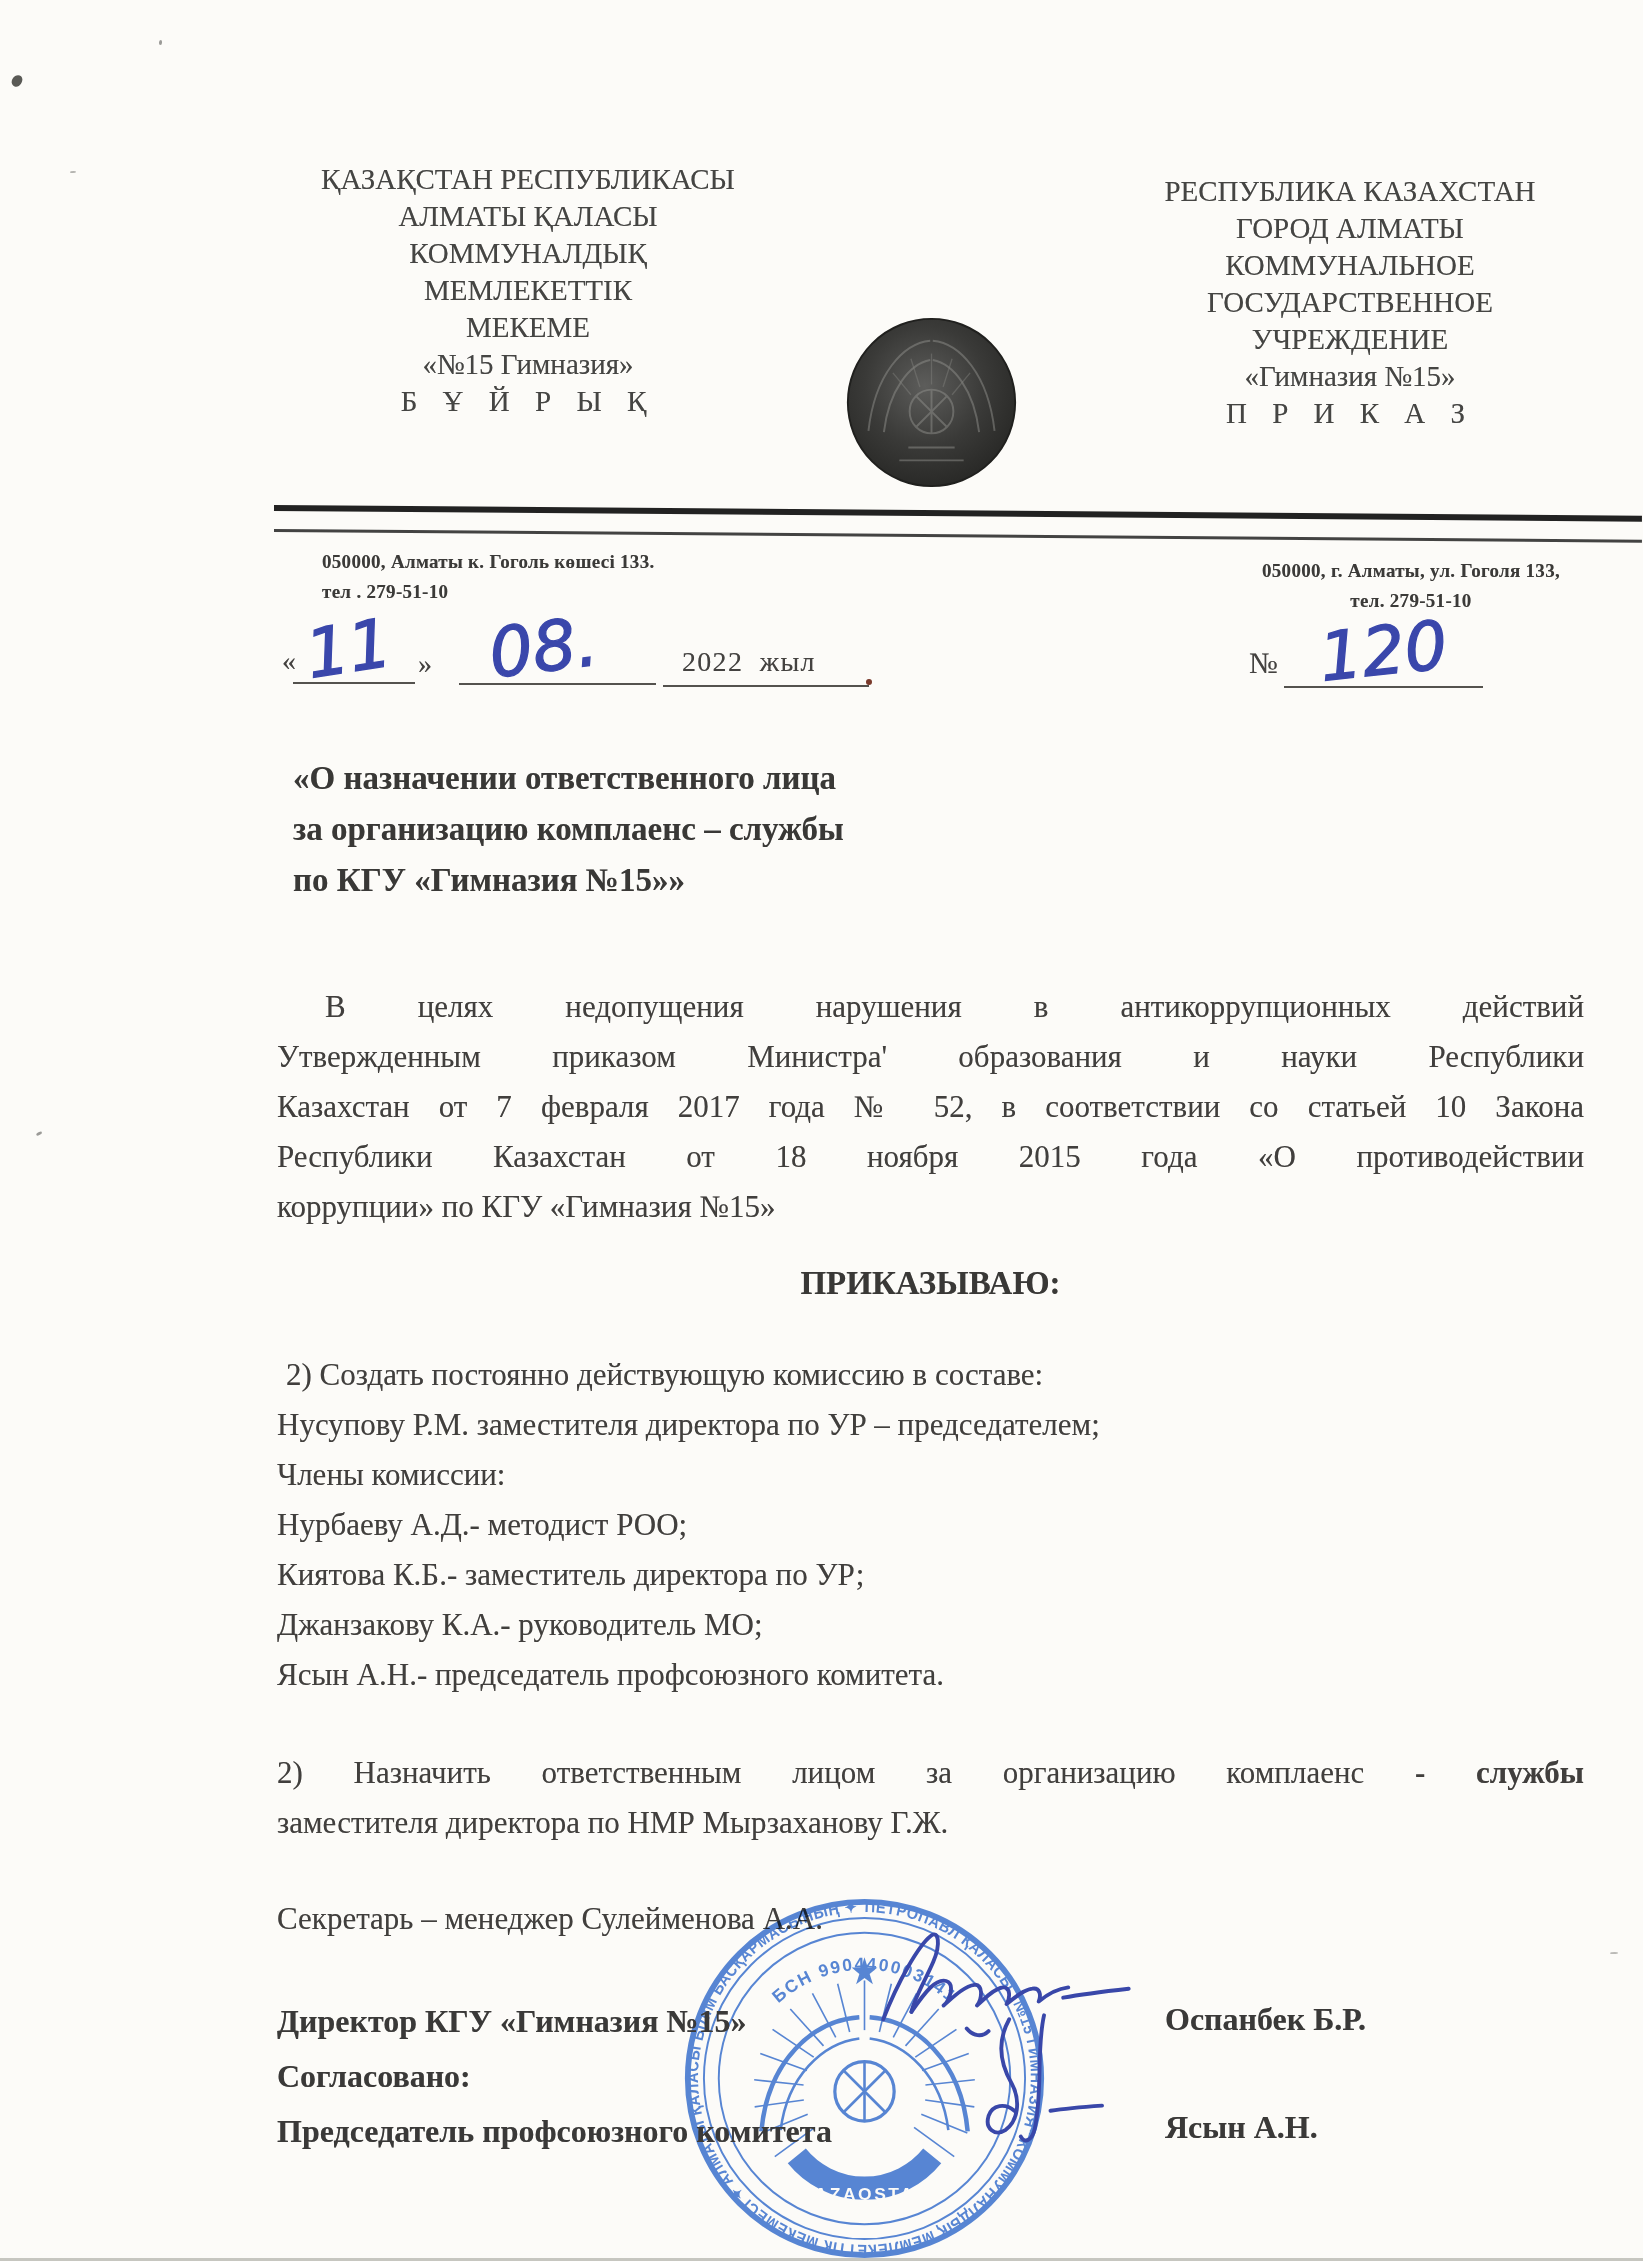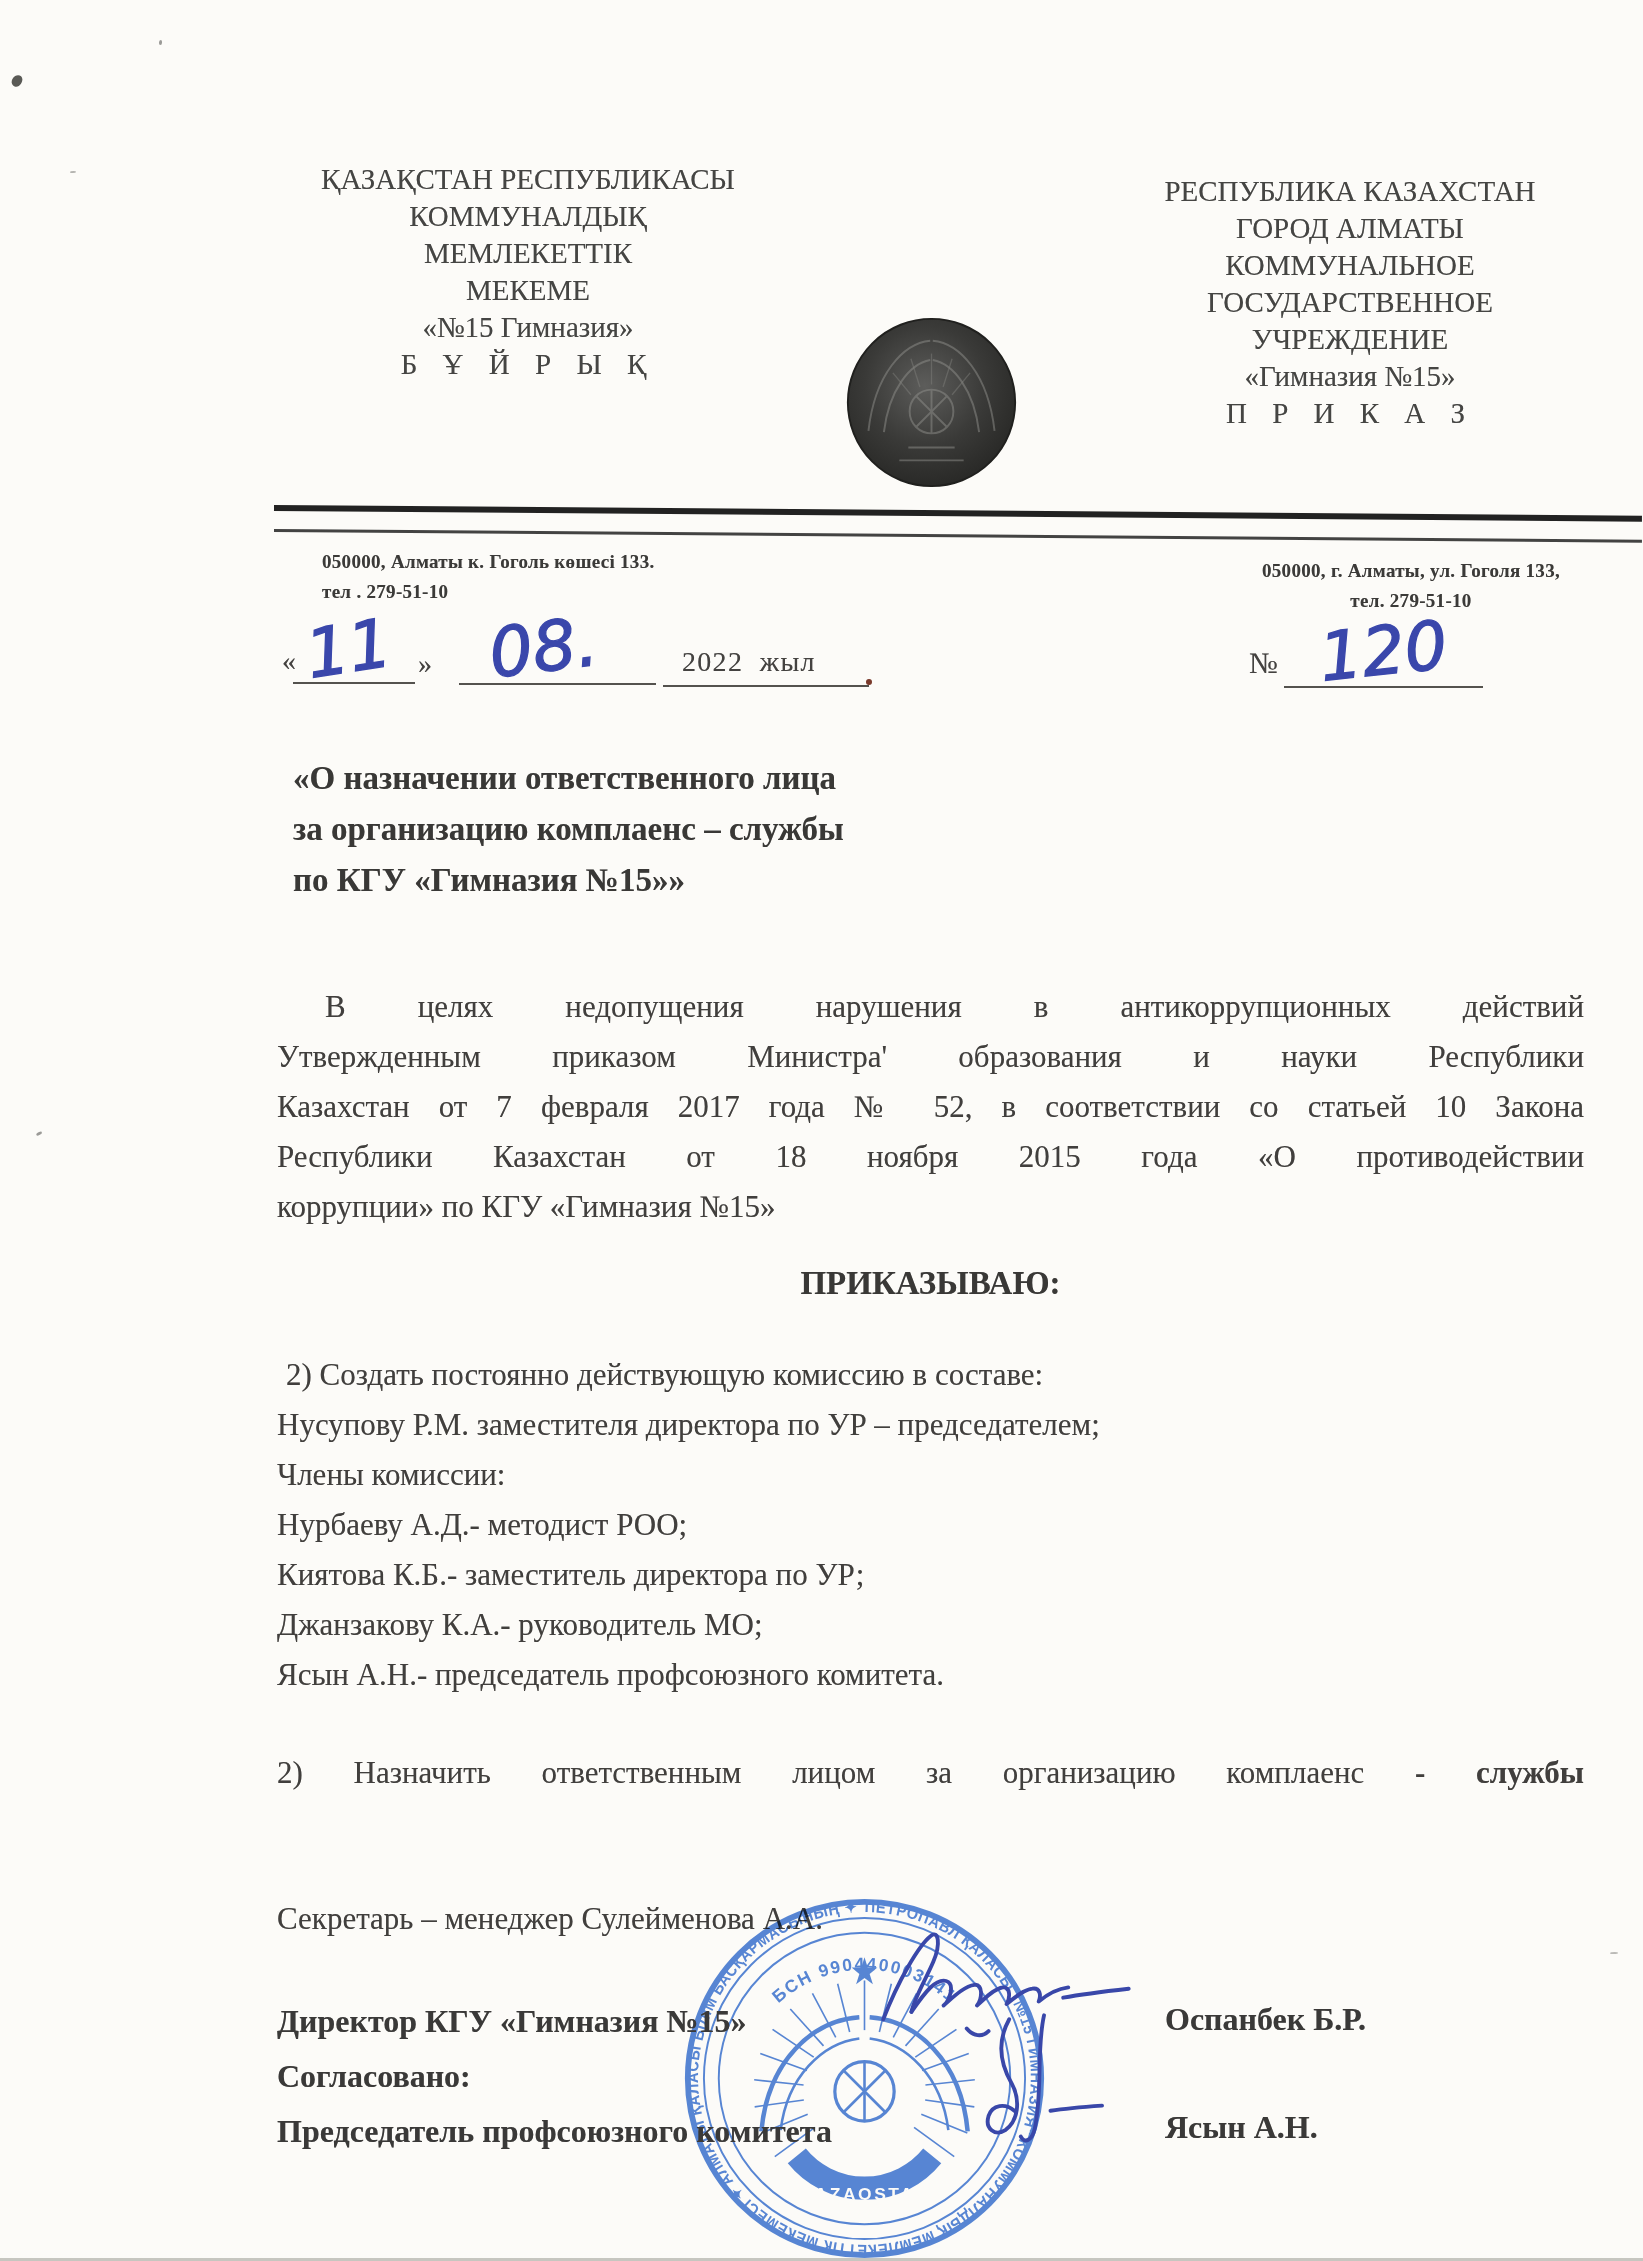--- a/index.html
+++ b/index.html
@@ -46,20 +46,21 @@
 <div class="page">
 
   <div class="speck" style="left:11.6px;top:75px;width:10.3px;height:11.6px;transform:rotate(18deg);"></div>
   <div class="speck" style="left:159px;top:40px;width:3.2px;height:4.5px;opacity:.6;"></div>
   <div class="speck" style="left:70px;top:171px;width:5.8px;height:1.9px;opacity:.45;"></div>
   <div class="speck" style="left:36px;top:1132px;width:6.4px;height:2.6px;opacity:.6;transform:rotate(-25deg);"></div>
   <div class="speck" style="left:1610px;top:1952px;width:7.7px;height:1.9px;opacity:.4;"></div>
 
   <div class="abs lh-block scan-text" style="left:238px;top:161px;">
     <div class="lh-line">ҚАЗАҚСТАН РЕСПУБЛИКАСЫ</div>
+    <div class="lh-line">АЛМАТЫ ҚАЛАСЫ</div>
     <div class="lh-line">КОММУНАЛДЫҚ</div>
     <div class="lh-line">МЕМЛЕКЕТТІК</div>
     <div class="lh-line">МЕКЕМЕ</div>
     <div class="lh-line">«№15 Гимназия»</div>
     <div class="lh-line lh-spaced">Б Ұ Й Р Ы Қ</div>
   </div>
 
   <div class="abs lh-block scan-text" style="left:1060px;top:173px;">
     <div class="lh-line">РЕСПУБЛИКА КАЗАХСТАН</div>
     <div class="lh-line">ГОРОД АЛМАТЫ</div>
@@ -162,20 +163,21 @@
     <div class="lline">Нусупову Р.М. заместителя директора по УР – председателем;</div>
     <div class="lline">Члены комиссии:</div>
     <div class="lline">Нурбаеву А.Д.- методист РОО;</div>
     <div class="lline">Киятова К.Б.- заместитель директора по УР;</div>
     <div class="lline">Джанзакову К.А.- руководитель МО;</div>
     <div class="lline">Ясын А.Н.- председатель профсоюзного комитета.</div>
   </div>
 
   <div class="abs bodytext scan-text" style="left:277px;top:1748px;">
     <div class="jline"><span>2) Назначить ответственным лицом за  организацию  комплаенс </span><span class="bold">- службы</span></div>
+    <div class="lline">заместителя директора по НМР  Мырзаханову Г.Ж.</div>
   </div>
 
   <div class="abs bodytext lline scan-text" style="left:277px;top:1894px;">Секретарь – менеджер Сулейменова А.А.</div>
 
   <div class="abs" style="left:682px;top:1896px;width:365px;height:365px;mix-blend-mode:multiply;opacity:.93;">
     <svg width="365" height="365" viewBox="0 0 566 566">
       <defs>
         <path id="ringPath" d="M283,25 a258,258 0 1,1 -0.1,0"></path>
         <path id="bsnPath" d="M95,255 A196,196 0 0 1 471,255"></path>
       </defs>

